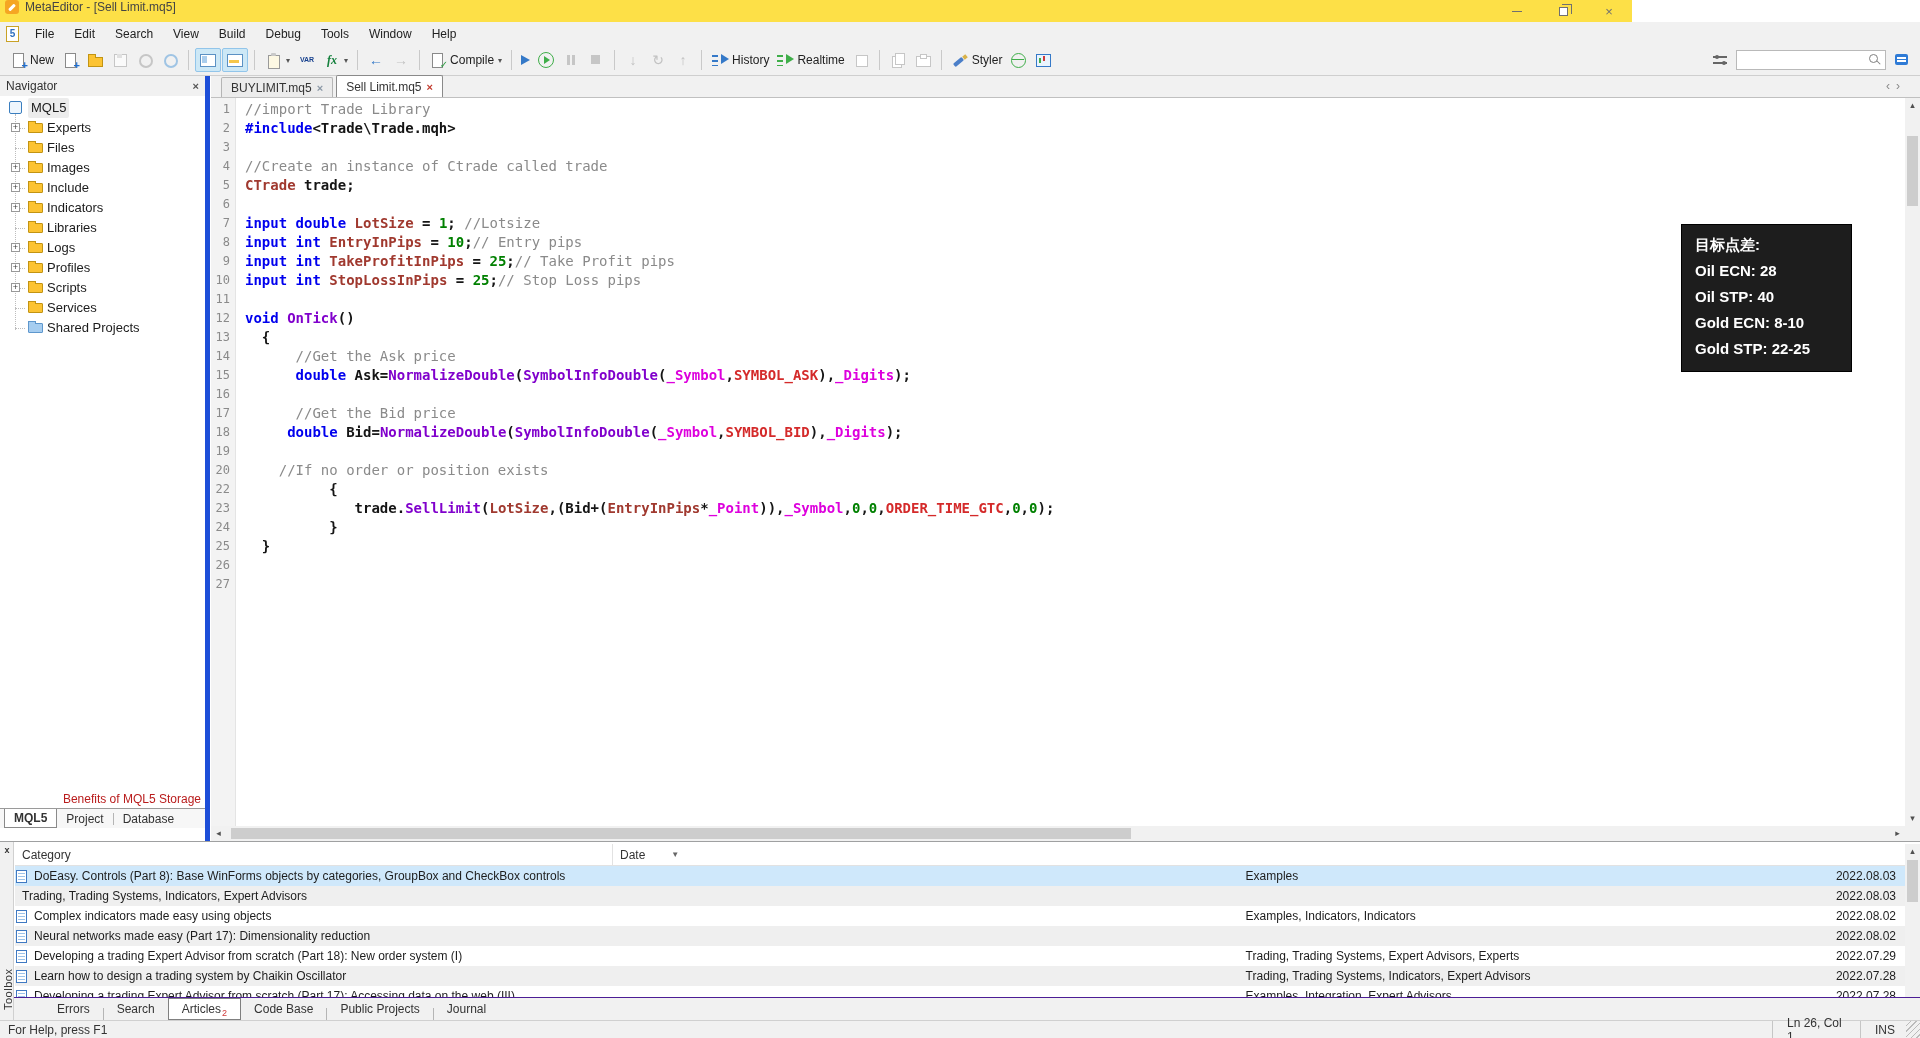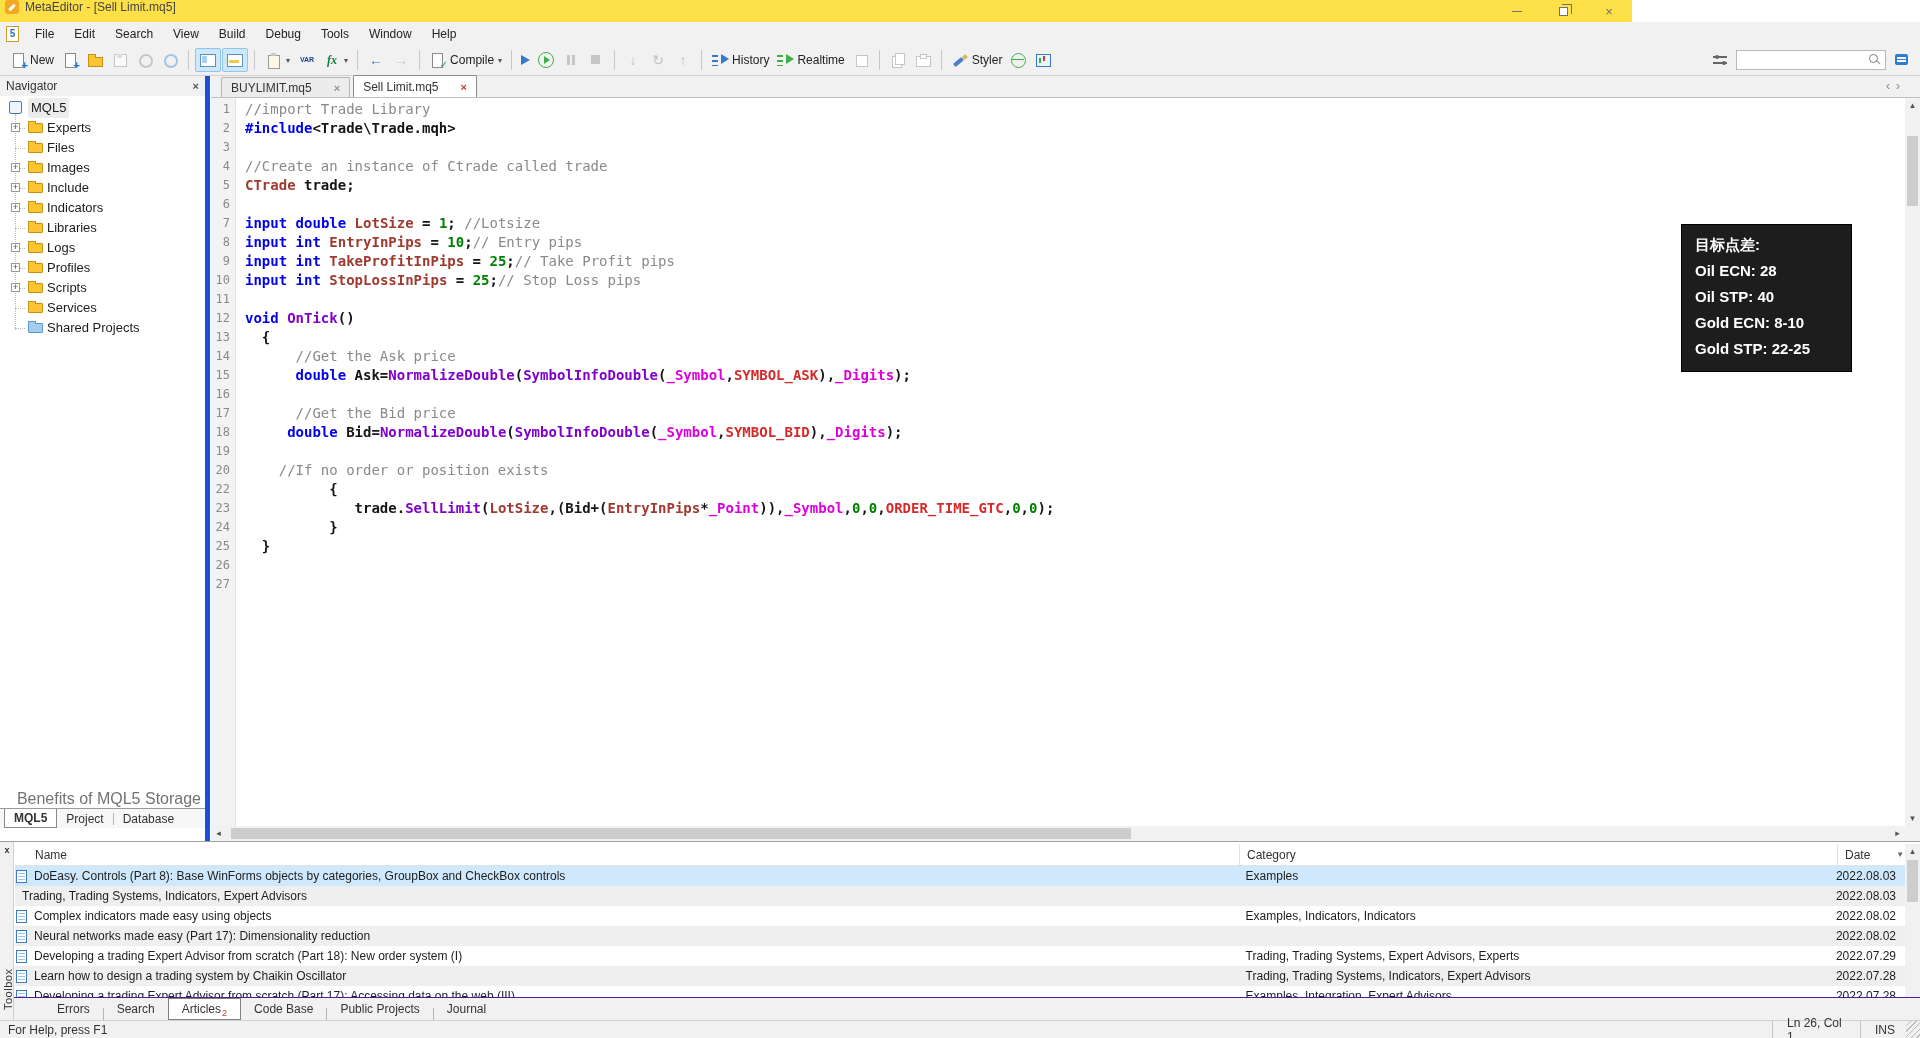--- a/index.html
+++ b/index.html
@@ -96,30 +96,30 @@
 .tree-row:not(.root)::before{content:"";position:absolute;left:15px;top:10px;width:10px;border-top:1px dotted #bdbdbd}
 .expander{position:absolute;left:11px;top:5px;width:9px;height:9px;border:1px solid #999;background:#fff;font:9px/7px "Liberation Sans",sans-serif;text-align:center;color:#444;z-index:2}
 .tfolder{position:absolute;left:28px;top:5px;width:15px;height:10px;background:#fcc332;border:1px solid #c29413;border-radius:1px}
 .tfolder::before{content:"";position:absolute;left:-1px;top:-3px;width:6px;height:2px;background:#fcc332;border:1px solid #c29413;border-bottom:none}
 .tfolder.shared{background:#a6cdf0;border-color:#5e97cd}
 .tfolder.shared::before{background:#a6cdf0;border-color:#5e97cd}
 .tlabel{position:absolute;left:47px;top:0;line-height:20px;white-space:nowrap}
 .tree-row.root .tlabel{left:28px}
 .tree-row.root .tlabel.hl{background:#ececec;border-radius:2px;padding:0 3px}
 .mql5-ic{position:absolute;left:9px;top:3px;width:13px;height:13px;border:1px solid #3a7ebf;background:#eef6fd;border-radius:2px;font:bold 8px/12px "DejaVu Sans Mono",monospace;color:#3a7ebf;text-align:center}
-.nav-storage{position:absolute;left:0;right:4px;top:714px;height:18px;text-align:right;font-size:16px;color:#737373;line-height:18px;white-space:nowrap}
+.nav-storage{position:absolute;left:0;right:4px;top:714px;height:18px;text-align:right;font-size:12px;color:#b91c1c;line-height:18px;white-space:nowrap}
 .nav-tabs{position:absolute;left:0;right:0;top:732px;height:20px;display:flex;align-items:flex-start;padding-left:4px;border-top:1px solid #9a9a9a;background:#f7f7f7}
 .nav-tab{font-size:12px;color:#333;padding:1px 9px;height:19px;display:flex;align-items:center}
 .nav-tab.active{background:#fff;border:1px solid #8a8a8a;border-top:none;font-weight:bold}
 .nt-sep{width:1px;height:12px;background:#b5b5b5;margin-top:4px}
 
 
 .editor{position:absolute;left:211px;top:76px;right:0;height:765px;background:#fff}
 .tabstrip{position:absolute;left:0;top:0;right:0;height:22px;background:#f1f1f1;border-bottom:1px solid #c0c0c0;display:flex;align-items:flex-end;padding-left:10px}
-.etab{height:20px;display:flex;align-items:center;gap:22px;padding:0 9px;font-size:12px;color:#333;border:1px solid #b5b5b5;border-bottom:none;background:#ececec;margin-right:3px;border-radius:2px 2px 0 0}
+.etab{height:20px;display:flex;align-items:center;gap:5px;padding:0 9px;font-size:12px;color:#333;border:1px solid #b5b5b5;border-bottom:none;background:#ececec;margin-right:3px;border-radius:2px 2px 0 0}
 .etab.active{background:#fff;height:22px;border-color:#8a8a8a;position:relative;z-index:2}
 .etab-close{font-size:11px;font-weight:bold;color:#8a97a5;line-height:10px}
 .etab-close.red{color:#c23b2e}
 .tab-arrows{position:absolute;right:20px;top:3px;display:flex;gap:6px;font-size:12px;color:#888}
 .codearea{position:absolute;left:0;top:22px;right:15px;bottom:15px;overflow:hidden;background:#fff;font:600 14px/19px "DejaVu Sans Mono",monospace}
 .gutterbg{position:absolute;left:0;top:0;bottom:0;width:25px;background:#f3f3f3;border-right:1px solid #e4e4e4}
 .code-lines{position:absolute;left:0;top:2px;right:0}
 .code-line{display:flex;height:19px;white-space:pre}
 .ln{width:25px;text-align:right;padding-right:6px;color:#8a8a8a;font-weight:400;font-size:12px;flex:none}
 .lc{padding-left:9px}
@@ -481,23 +481,20 @@
         <div class="ov-line">Gold STP: 22-25</div>
       </div>
   </div>
 
   <div class="toolbox">
     <div class="tb-side">
       <span class="tb-side-close">x</span>
       <span class="tb-side-label">Toolbox</span>
     </div>
     <div class="tb-header">
-      <span class="th name">
-          <span>Name</span>
-        </span>
       <span class="th cat">
           <span>Category</span>
         </span>
       <span class="th date">
           <span>Date</span>
           <span class="sort">▼</span>
         </span>
     </div>
     <div class="tb-rows">
         <div class="tb-row selected">

